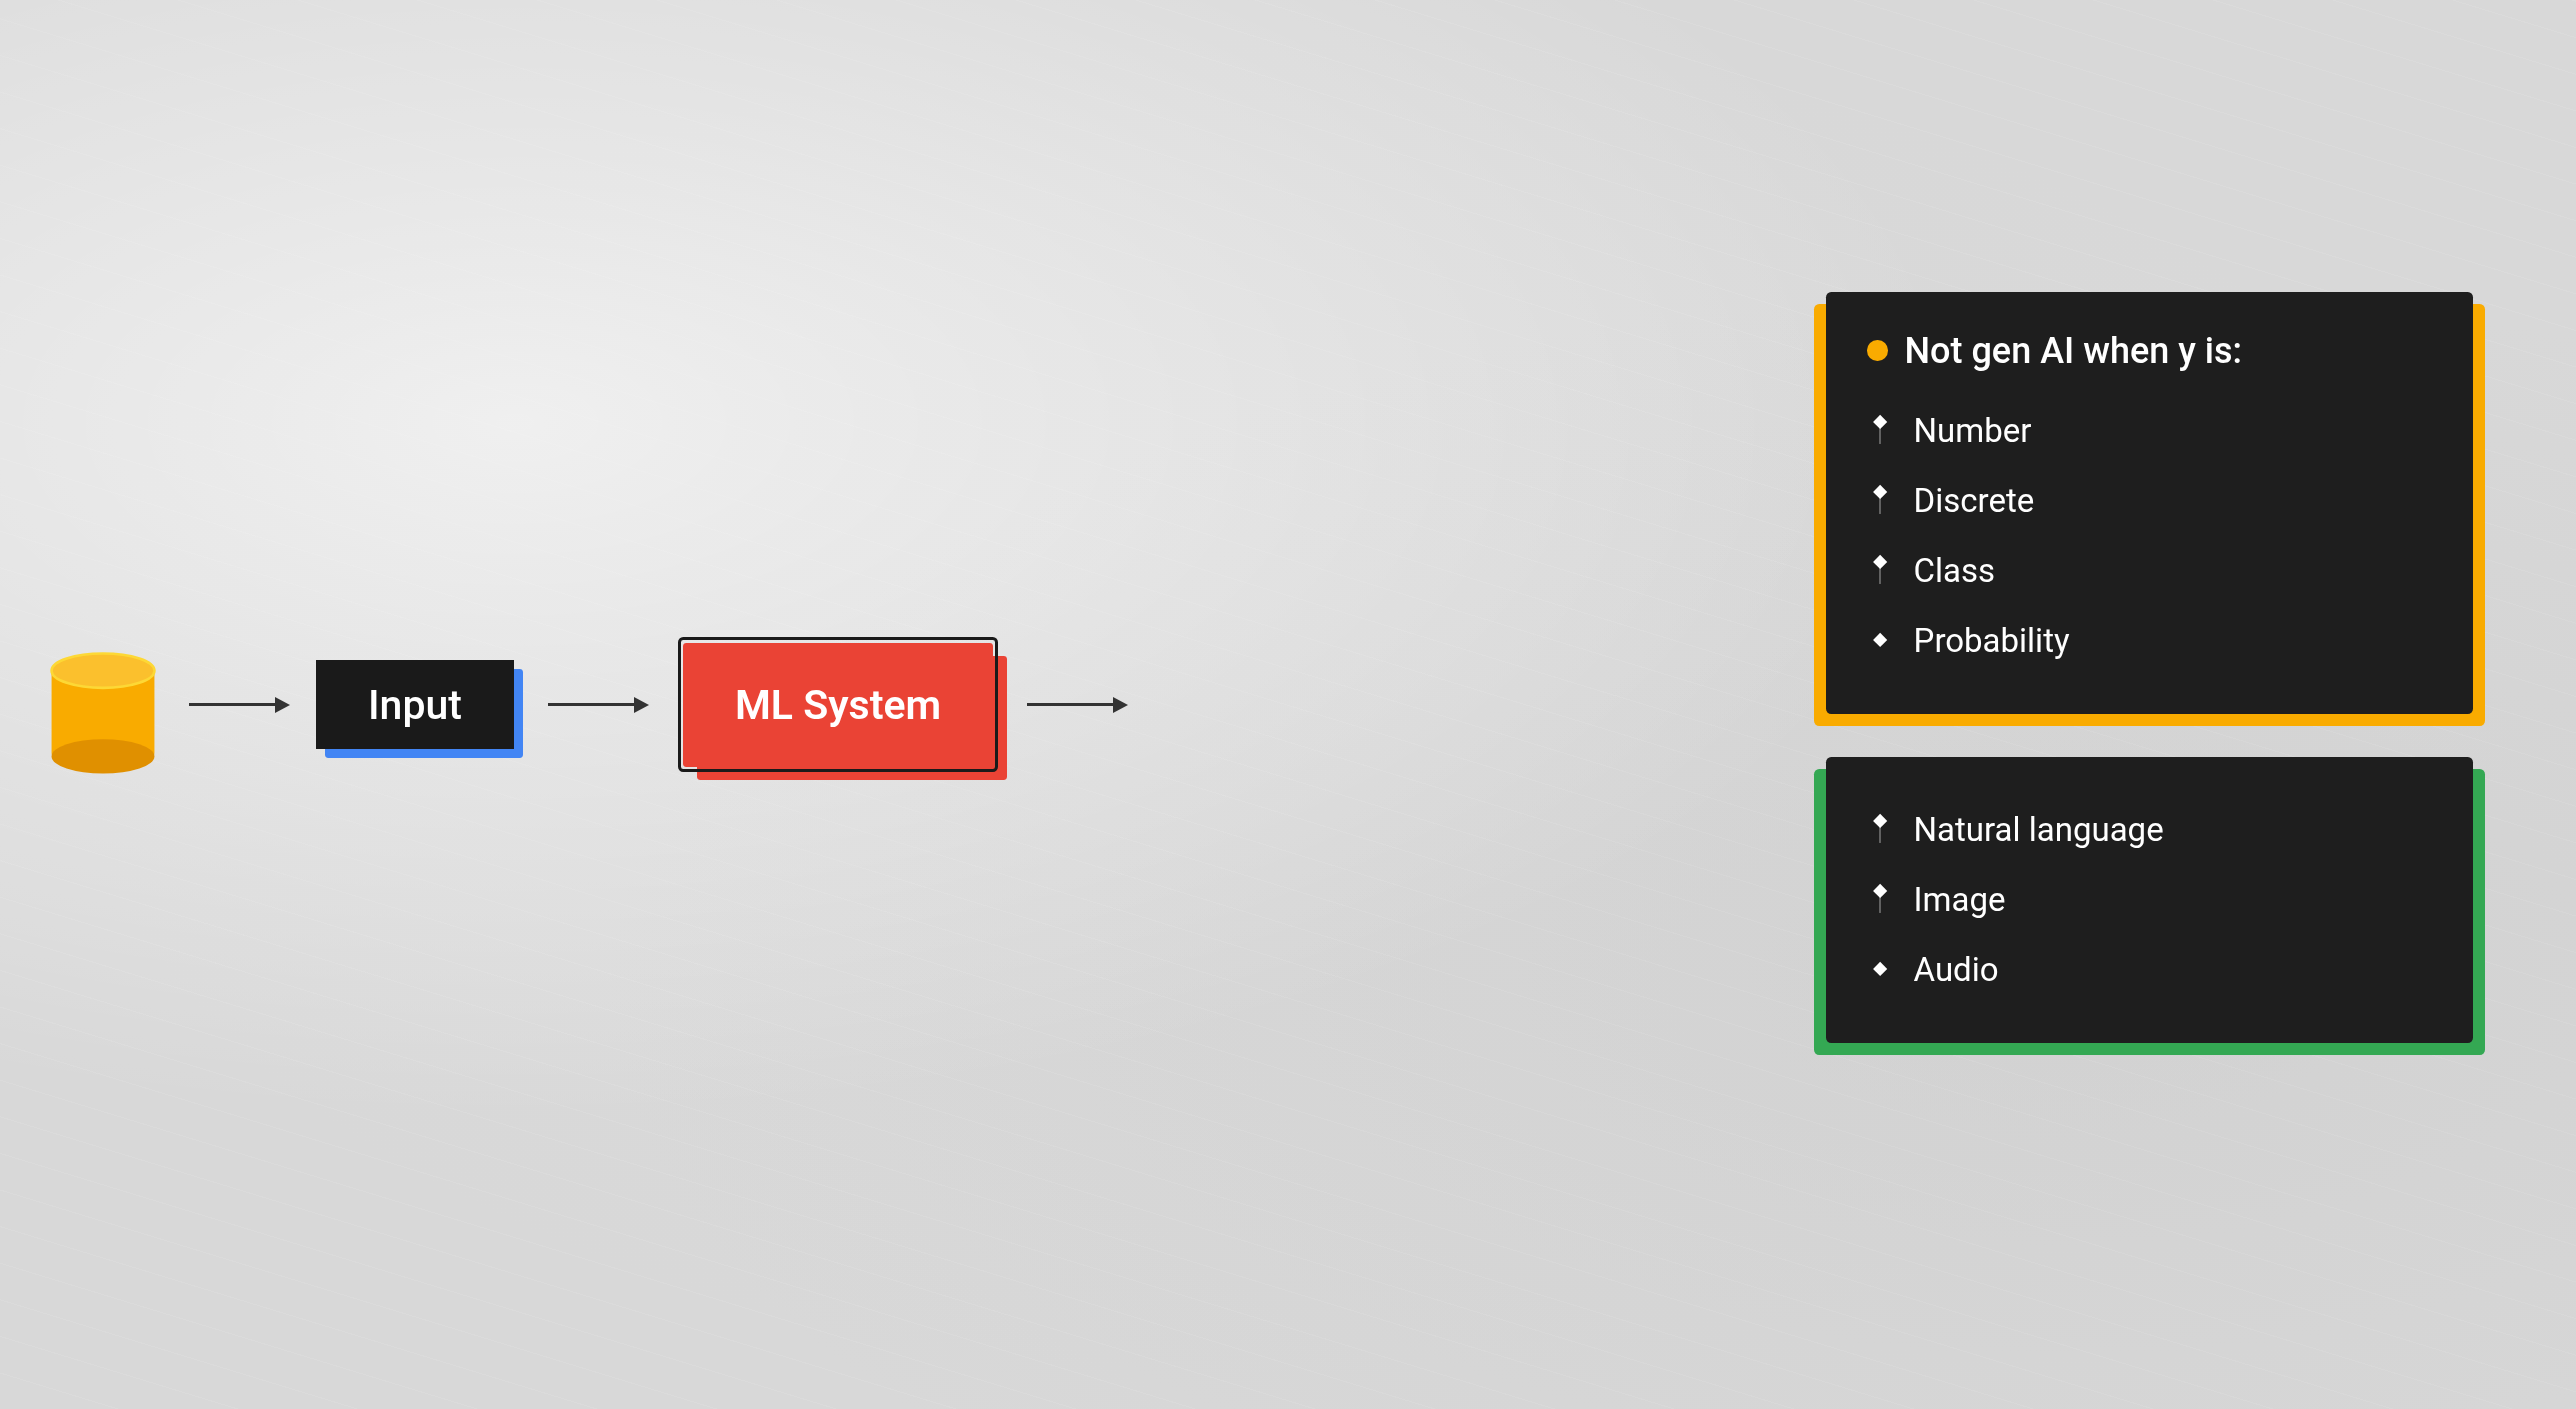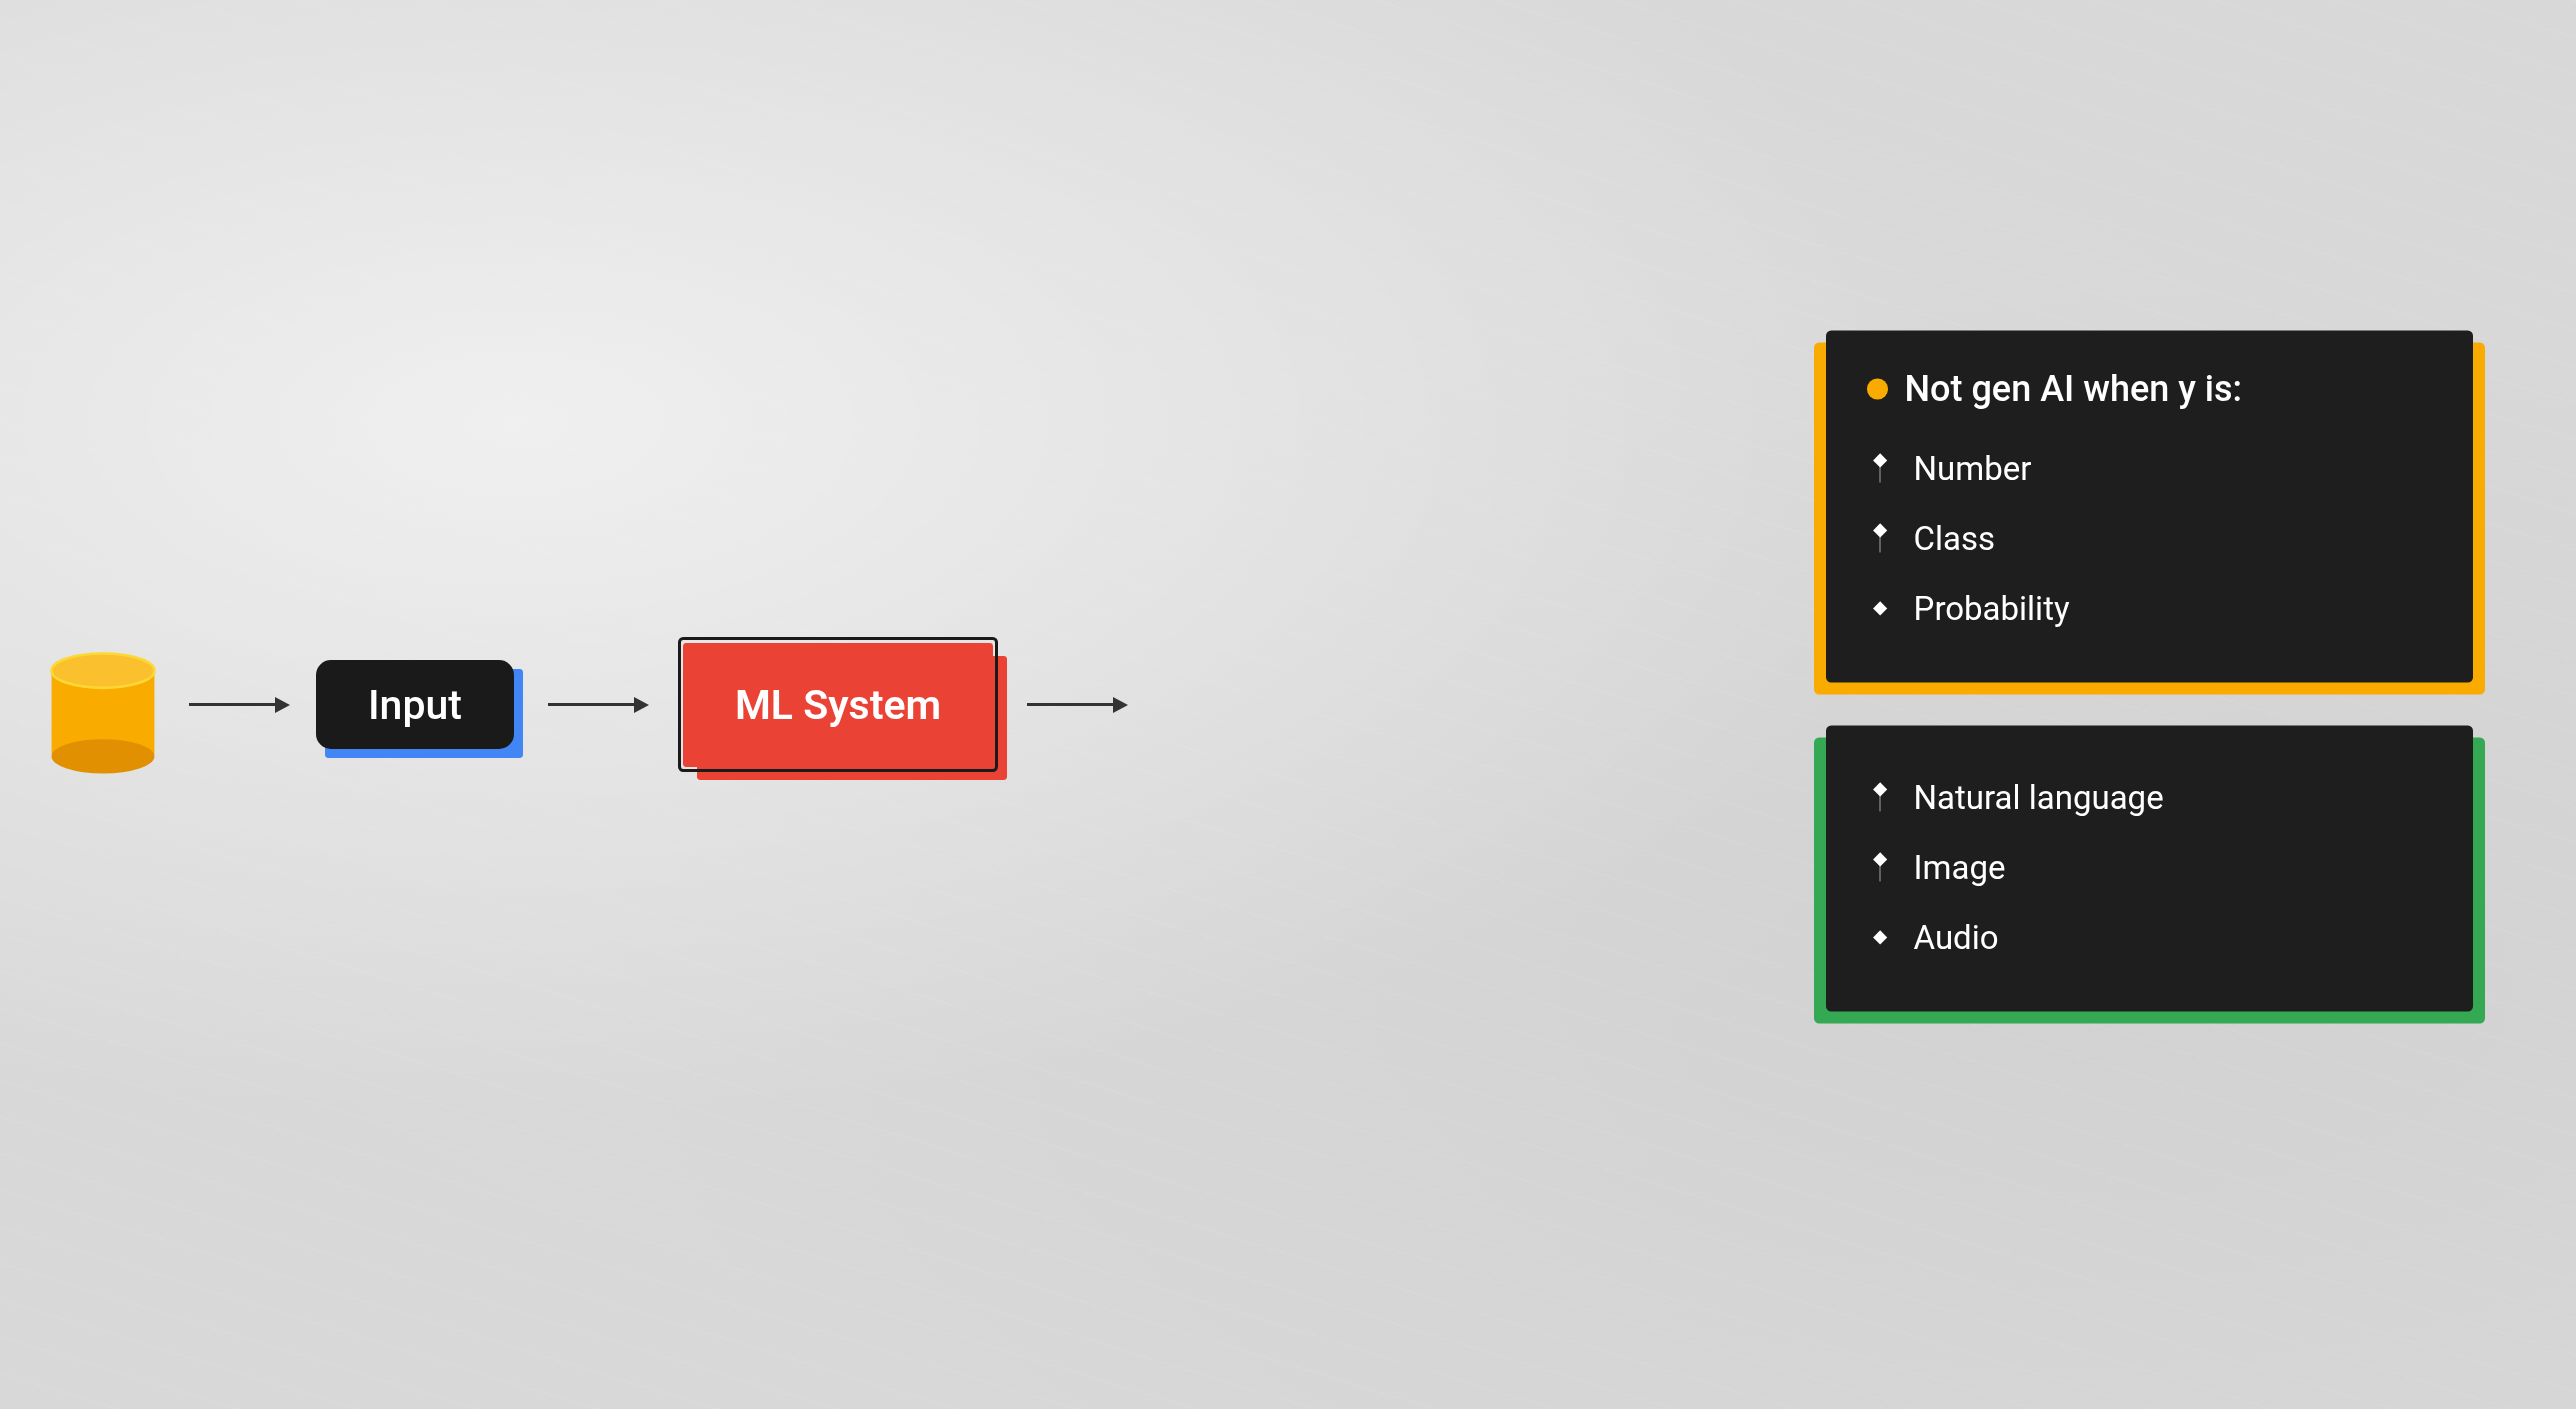--- a/index.html
+++ b/index.html
@@ -63,21 +63,21 @@
       border-radius: 3.4px;
     }
 
     .box-input .main-box {
       position: relative;
       background: #1a1a1a;
       color: white;
       font-size: 41px;
       font-weight: 500;
       padding: 20.6px 52px;
-      border-radius: 15px;
+      border-radius: 0;
       white-space: nowrap;
       z-index: 1;
     }
 
     
     .box-ml {
       position: relative;
       display: inline-block;
     }
 
@@ -340,20 +340,27 @@
         <div class="card-items">
 
           <div class="card-item-row">
             <div class="vertical-line-container">
               <div class="diamond"></div>
               <div class="v-line"></div>
             </div>
             <span class="item-label">Number</span>
           </div>
 
+          <div class="card-item-row">
+            <div class="vertical-line-container">
+              <div class="diamond"></div>
+              <div class="v-line"></div>
+            </div>
+            <span class="item-label">Discrete</span>
+          </div>
 
           <div class="card-item-row">
             <div class="vertical-line-container">
               <div class="diamond"></div>
               <div class="v-line"></div>
             </div>
             <span class="item-label">Class</span>
           </div>
 
           <div class="card-item-row">

